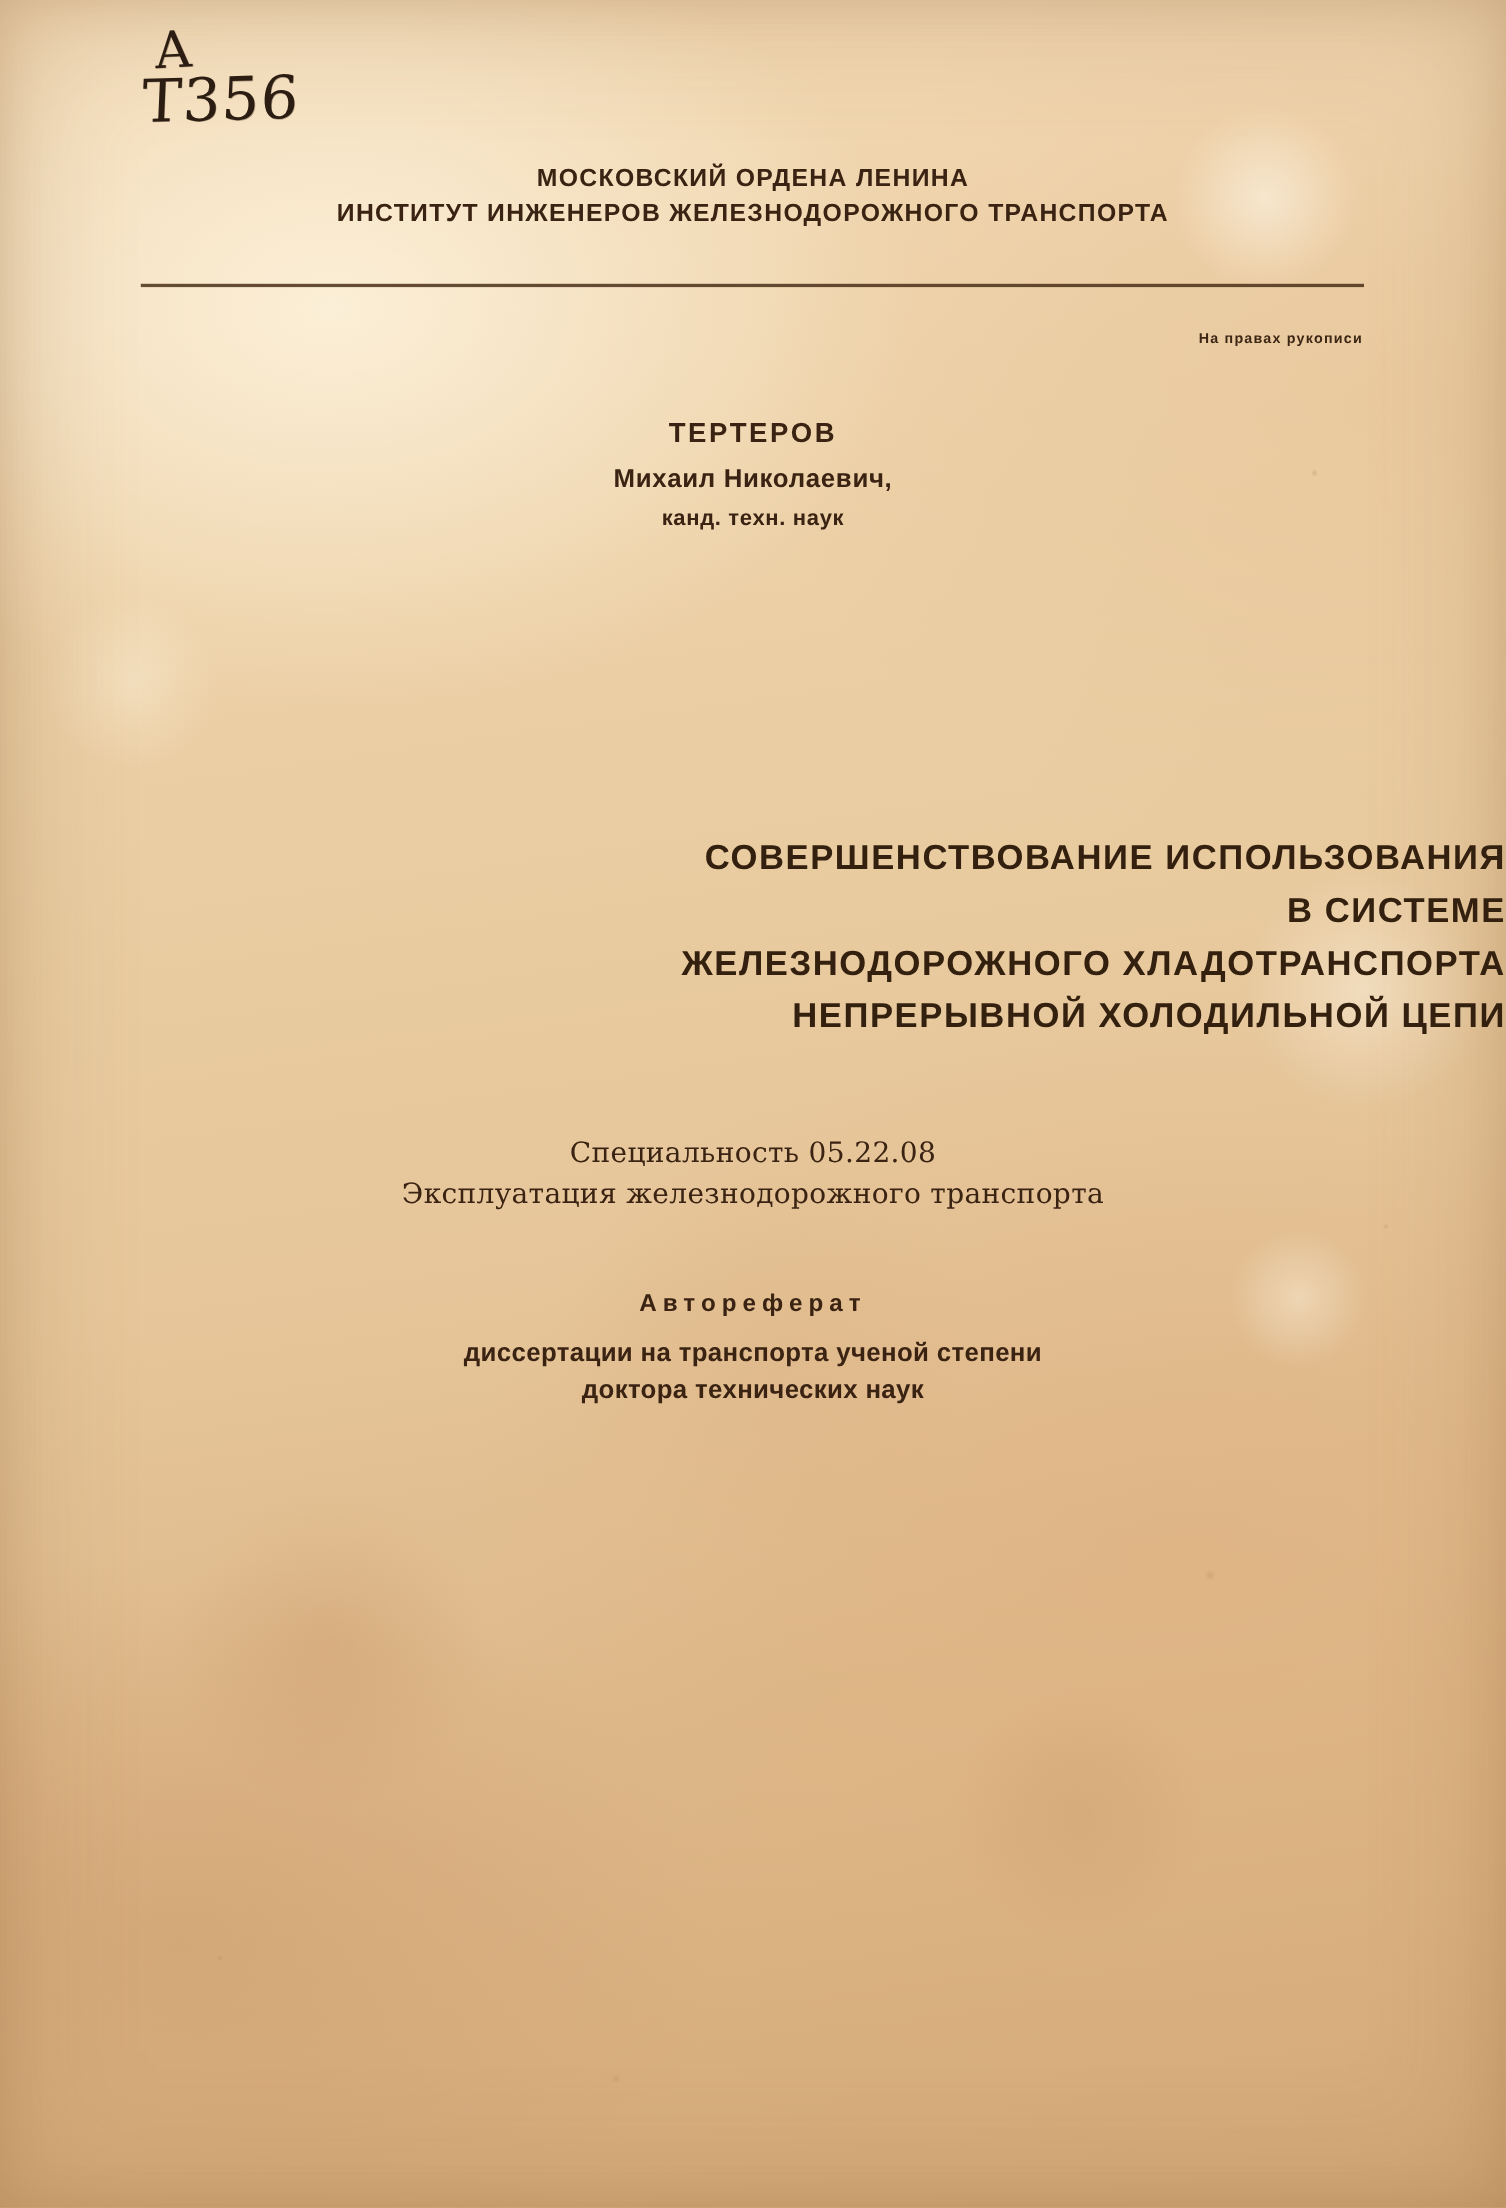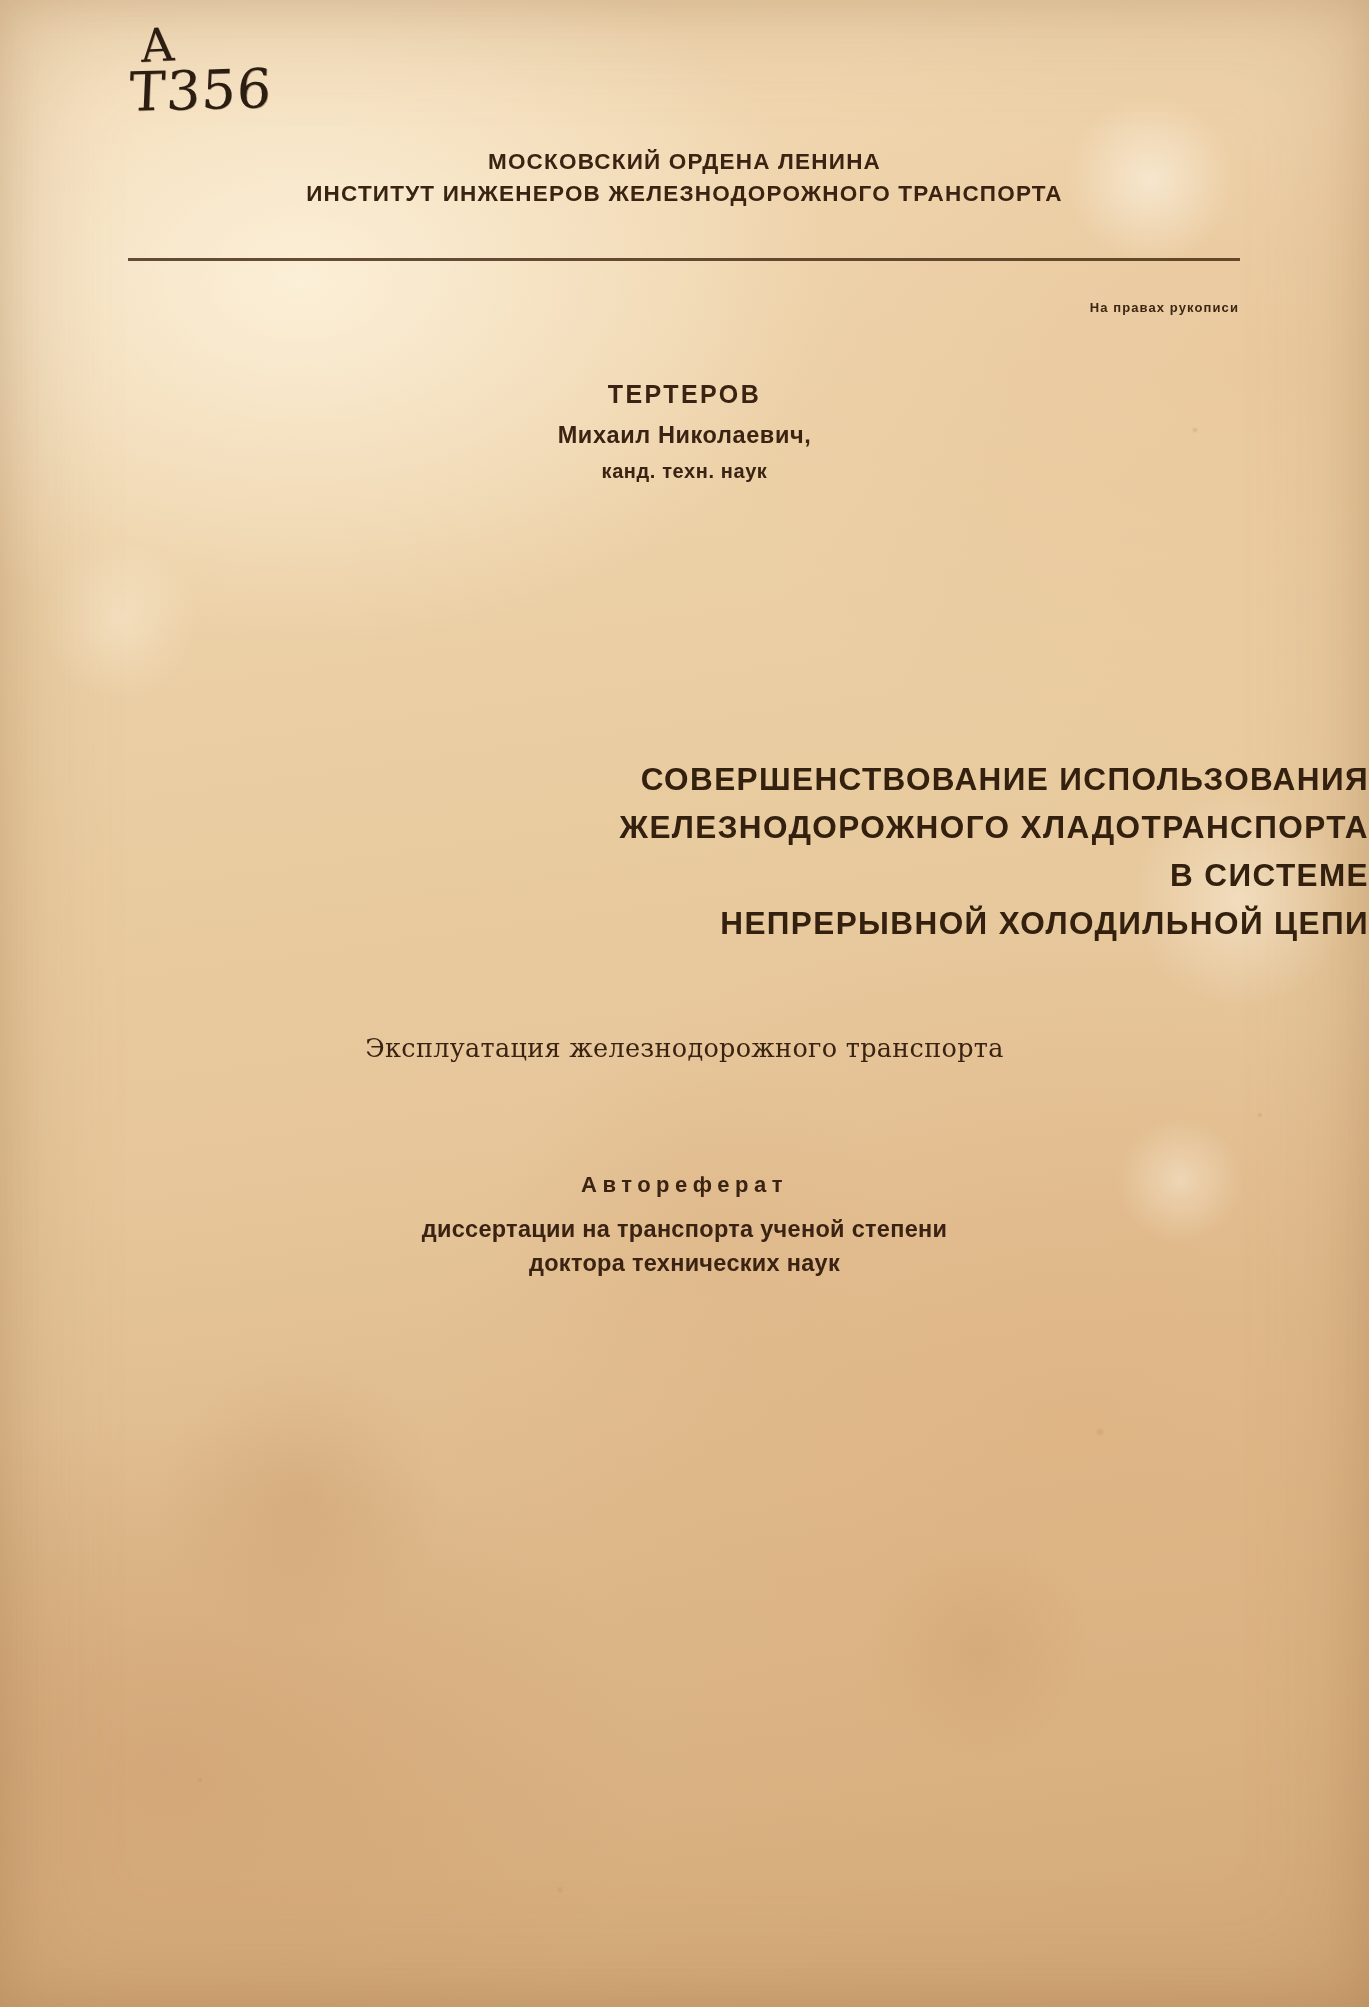--- a/index.html
+++ b/index.html
@@ -256,26 +256,27 @@
     <div class="ms-note">На правах рукописи</div>
 
     <div class="author">
       <div class="surname">ТЕРТЕРОВ</div>
       <div class="given">Михаил Николаевич,</div>
       <div class="degree">канд. техн. наук</div>
     </div>
 
     <div class="title">
       <div>СОВЕРШЕНСТВОВАНИЕ ИСПОЛЬЗОВАНИЯ</div>
+      <div>В СИСТЕМЕ</div>
       <div>ЖЕЛЕЗНОДОРОЖНОГО ХЛАДОТРАНСПОРТА</div>
-      <div>В СИСТЕМЕ</div>
       <div>НЕПРЕРЫВНОЙ ХОЛОДИЛЬНОЙ ЦЕПИ</div>
     </div>
 
     <div class="specialty">
+      <div>Специальность 05.22.08</div>
       <div>Эксплуатация железнодорожного транспорта</div>
     </div>
 
     <div class="abstract">
       <div class="kind">Автореферат</div>
       <div class="line">диссертации на транспорта ученой степени</div>
       <div class="line">доктора технических наук</div>
     </div>
 
 

